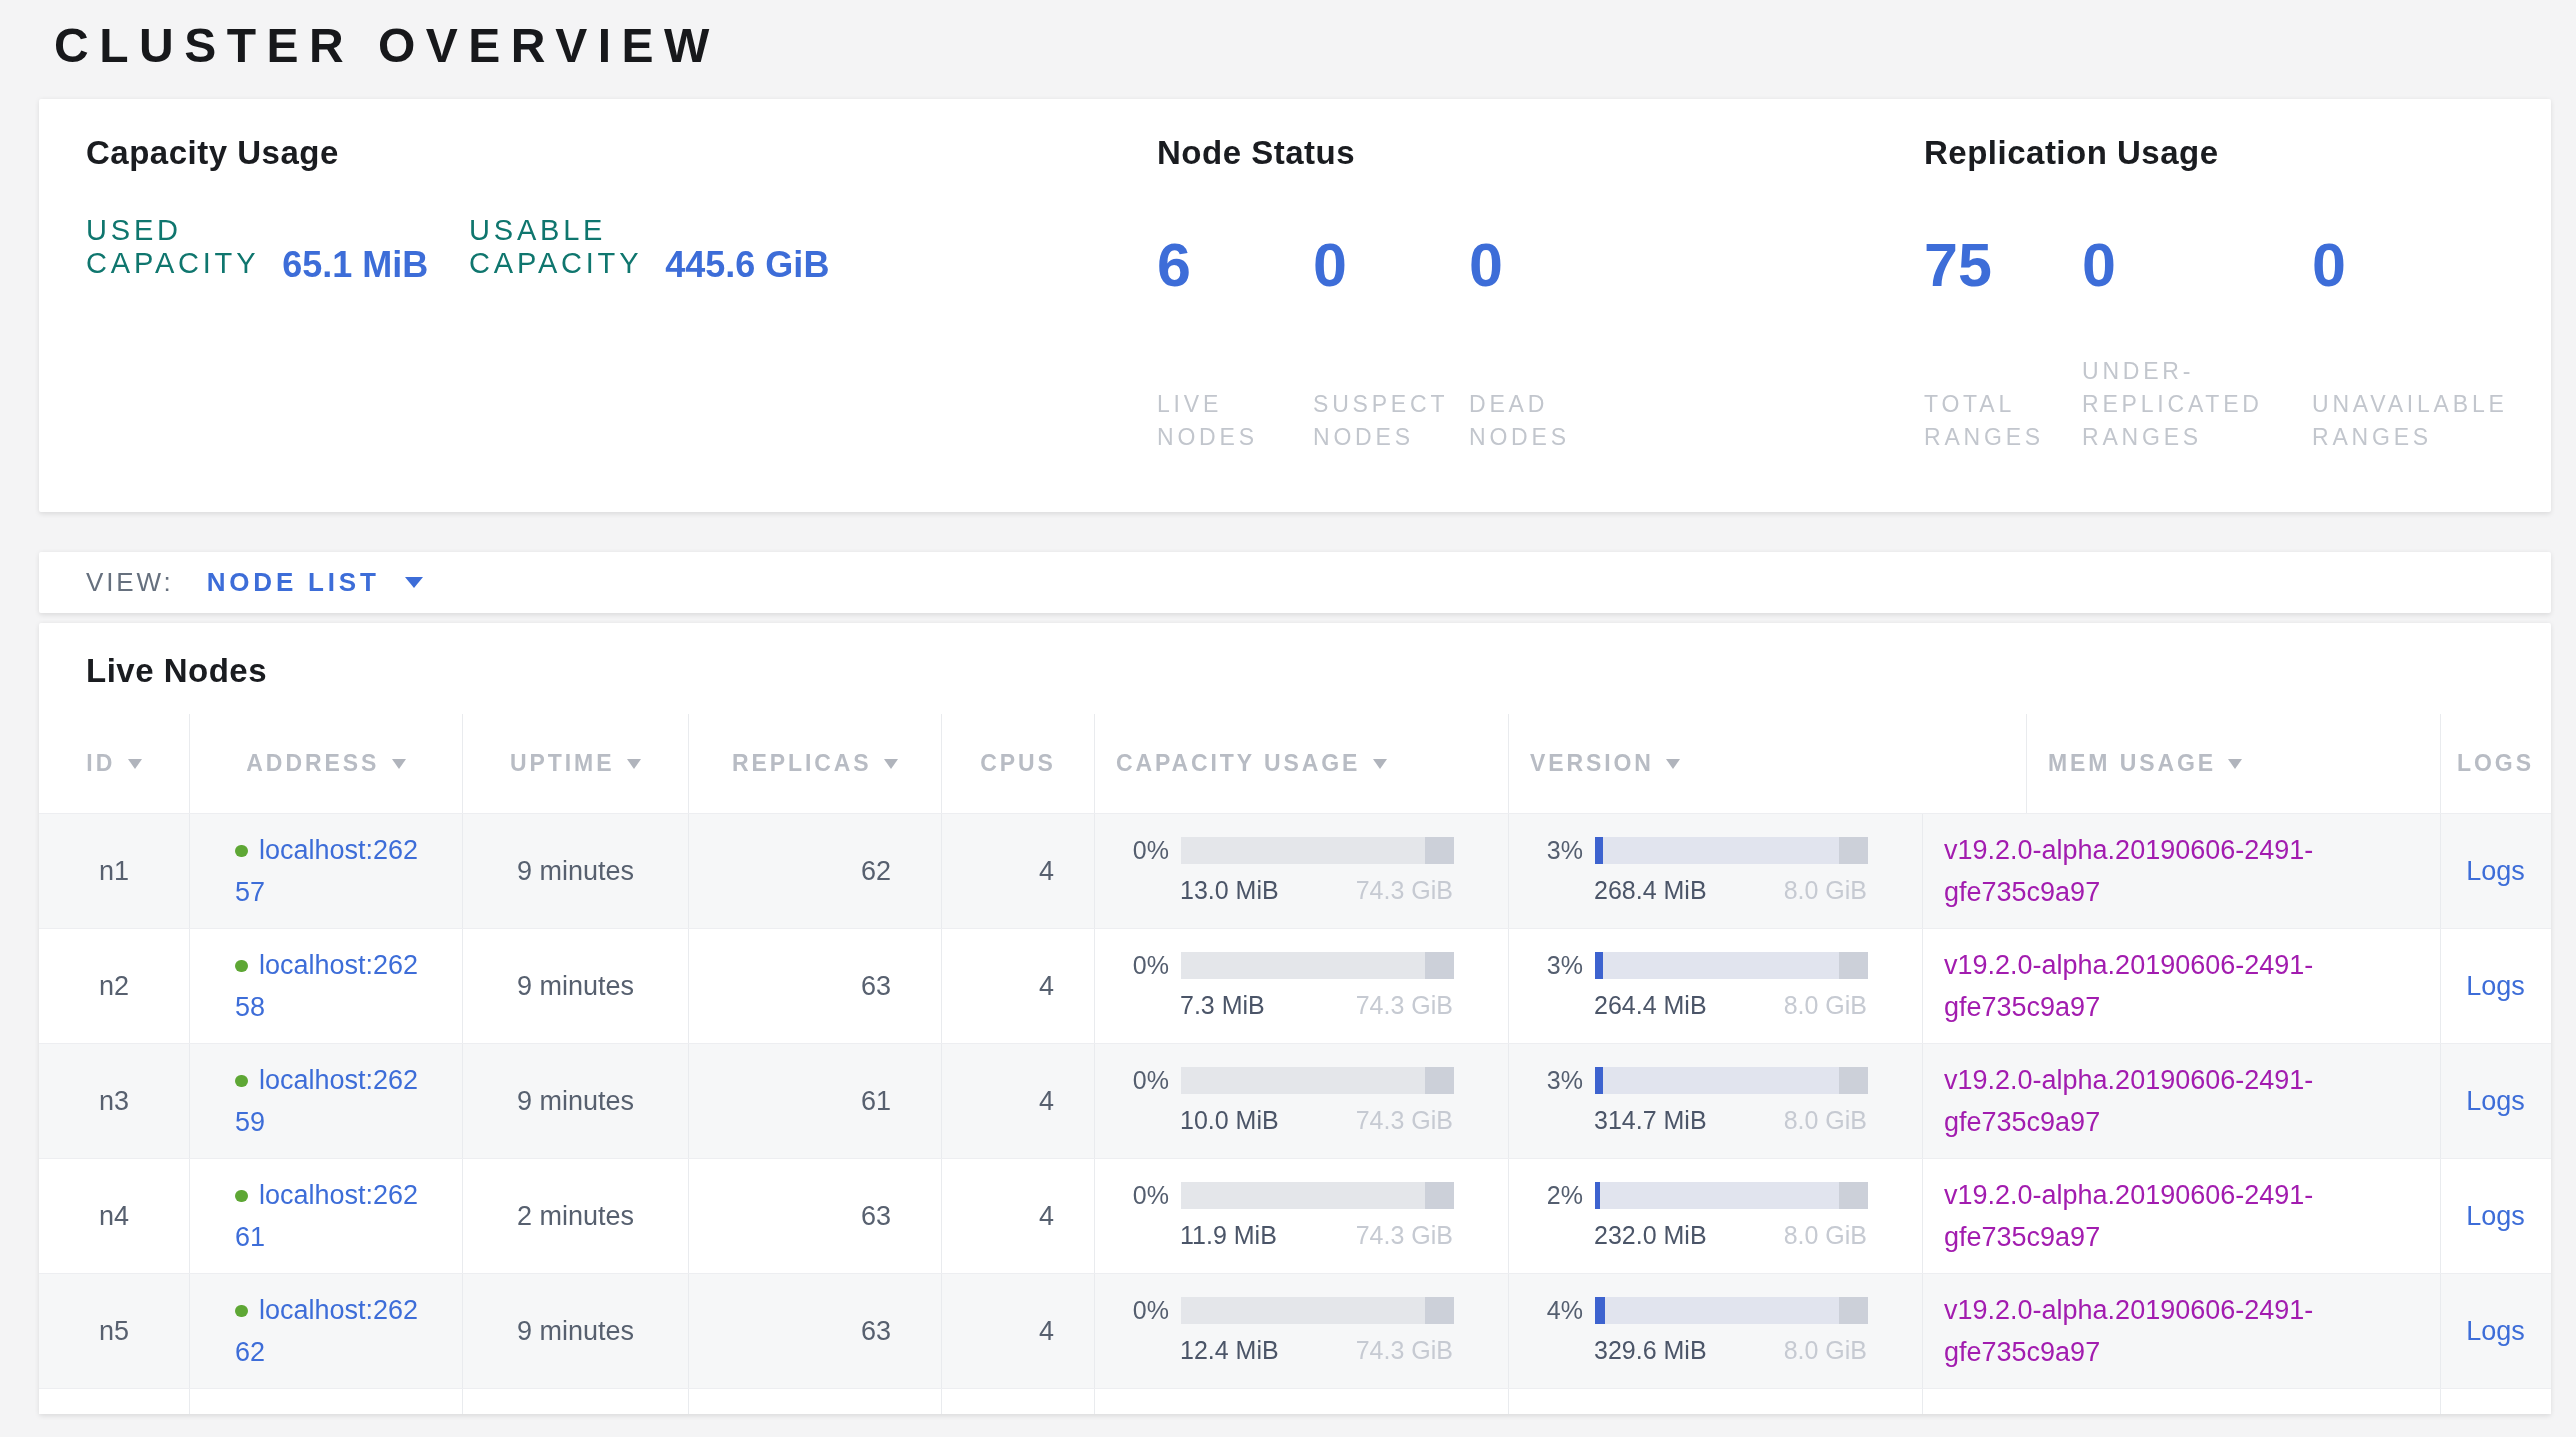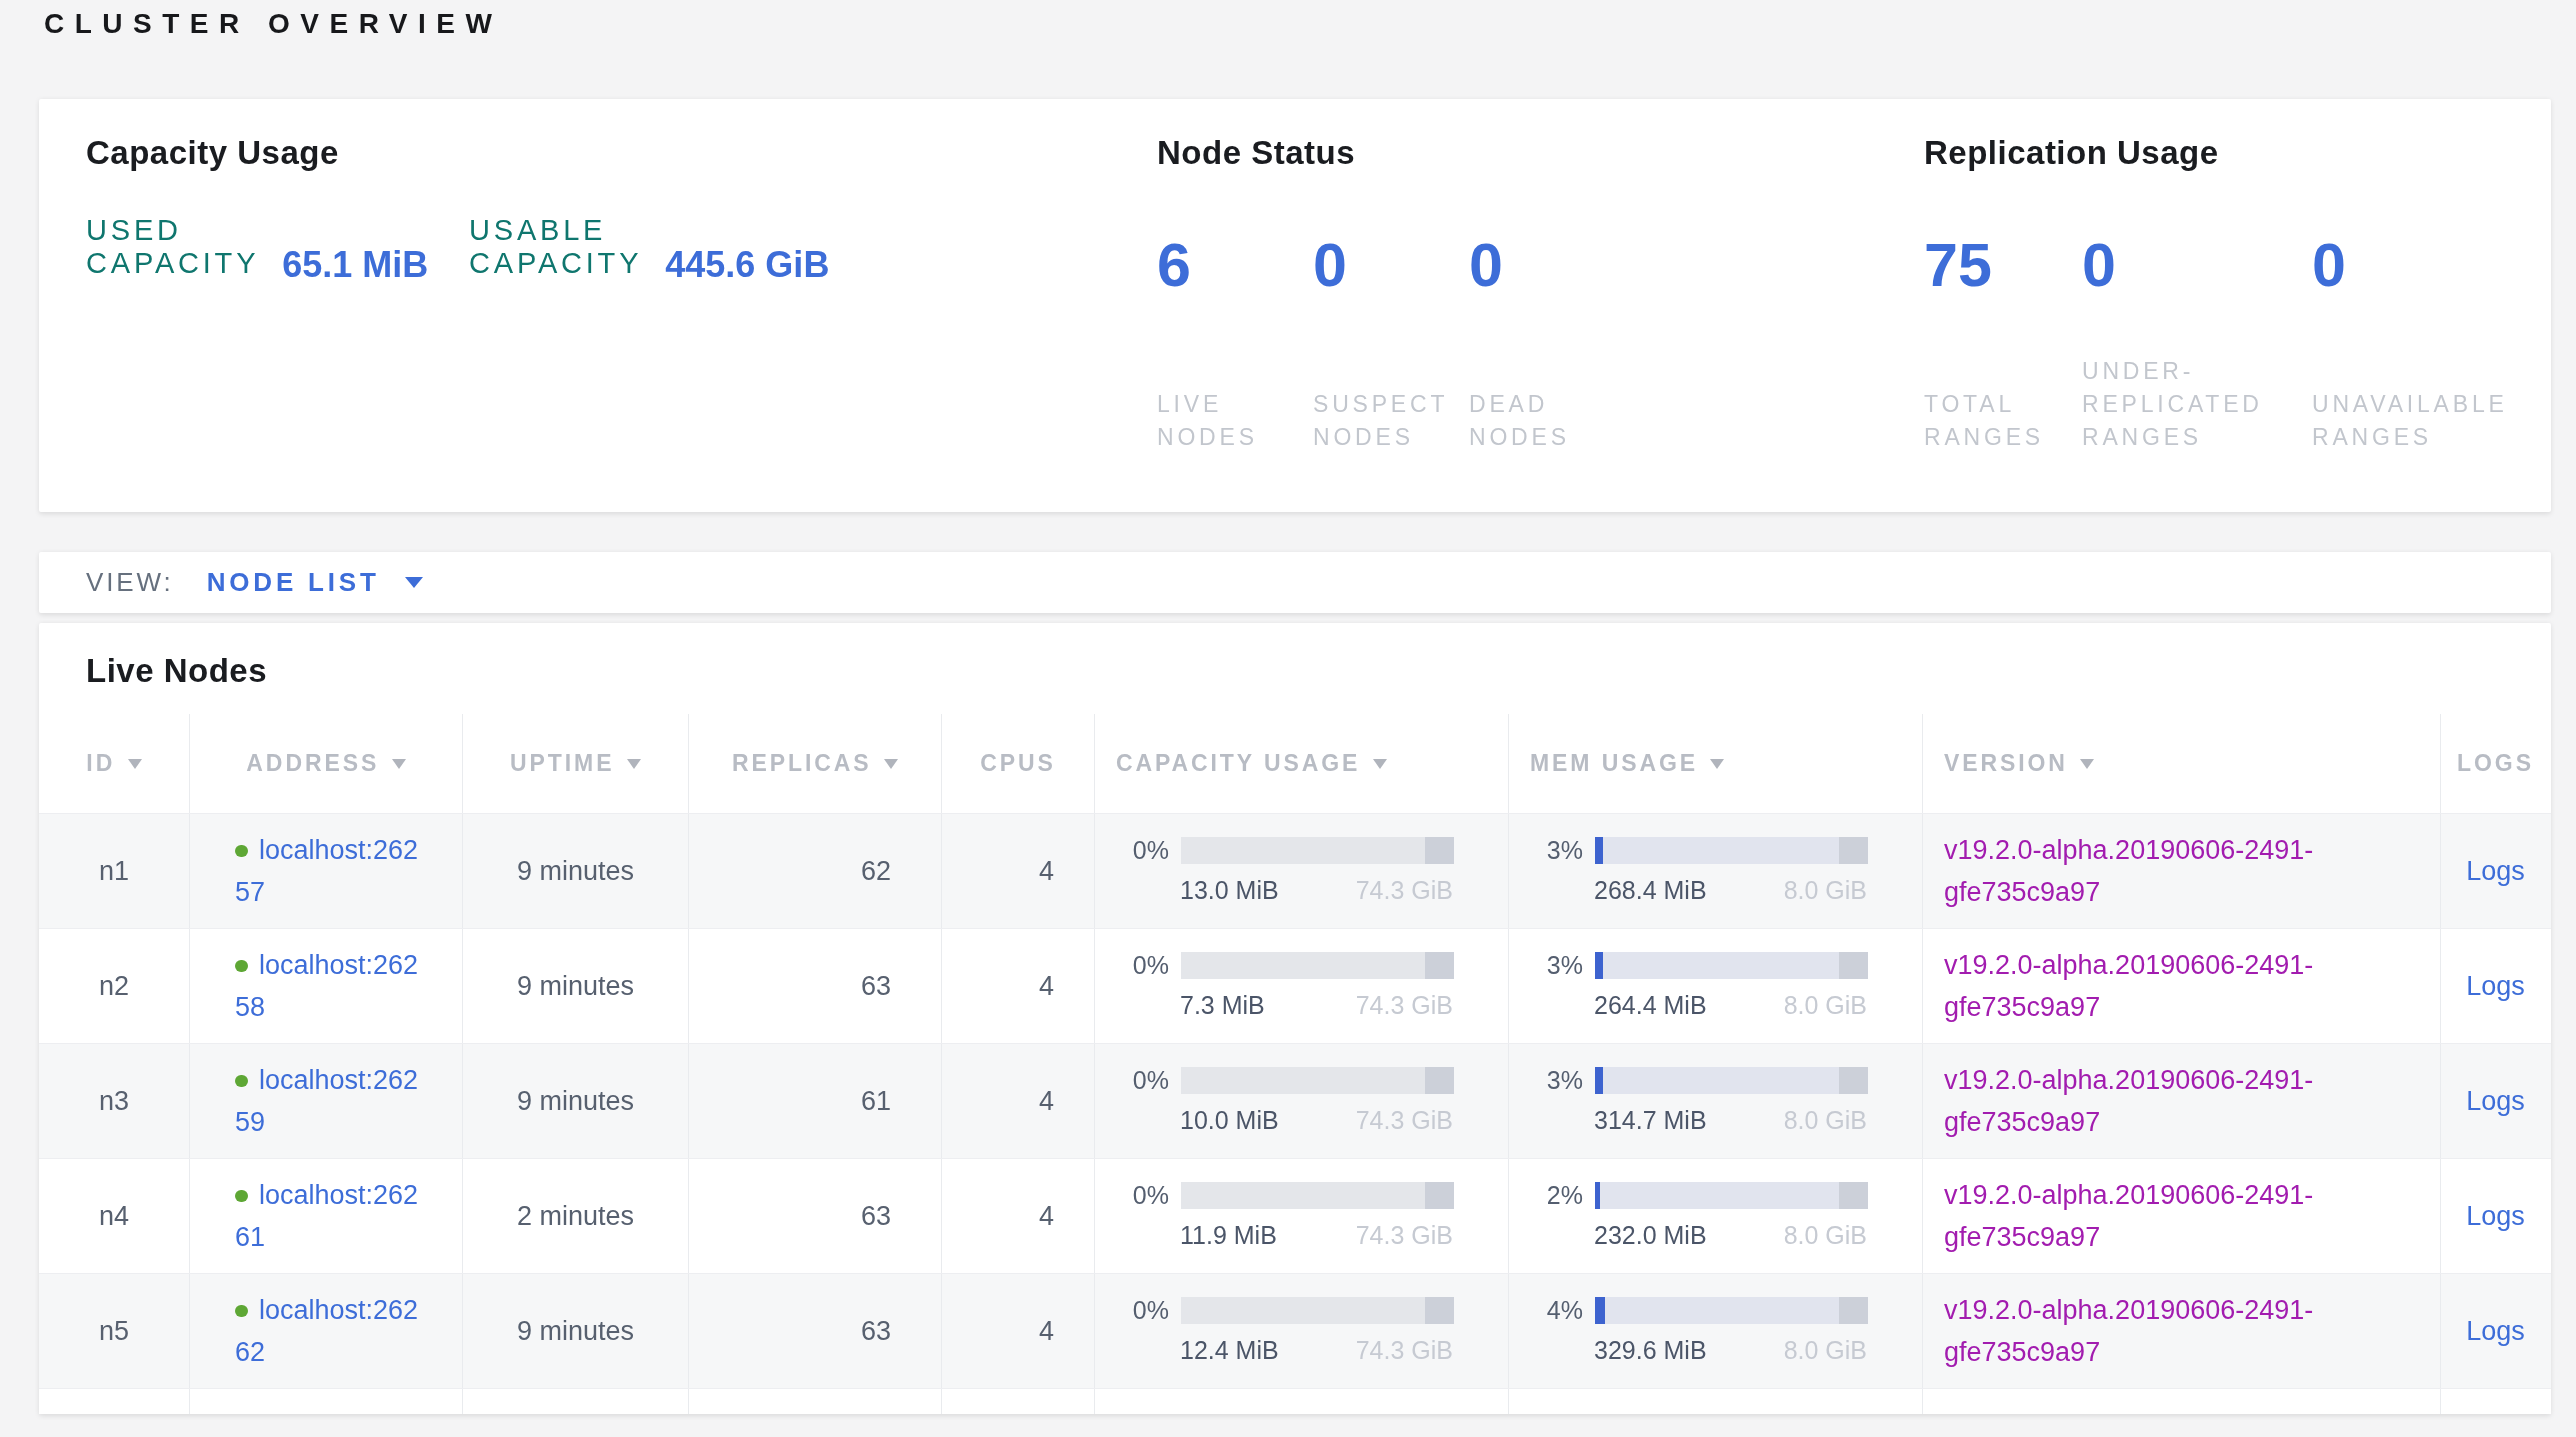--- a/index.html
+++ b/index.html
@@ -5,22 +5,22 @@
   * { box-sizing: border-box; }
   html,body { margin:0; padding:0; }
   body {
     width:2576px; height:1438px; overflow:hidden;
     background:#f4f4f5;
     font-family:"Liberation Sans", sans-serif;
   }
   .page { position:relative; width:2576px; height:1438px; }
 
   .page-title {
-    position:absolute; left:44px; top:7.7px; margin:0;
-    font-size:28px; font-weight:700; letter-spacing:10.5px; color:#17181b;
+    position:absolute; left:44px; top:7.7px; margin:10px;
+    font-size:48px; font-weight:700; letter-spacing:10.5px; color:#17181b;
   }
 
   .card {
     position:absolute; left:39px; width:2512px; background:#ffffff;
     border-radius:1.9px; box-shadow:0 1.9px 4.8px rgba(0,0,0,0.10);
   }
 
   
   .overview-card { top:99px; height:413px; }
   .section { position:absolute; top:35px; }
@@ -254,26 +254,26 @@
             <span>REPLICAS</span>
             <span class="sort-icon"></span>
           </div>
         <div class="th c5">
             <span>CPUS</span>
           </div>
         <div class="th c6">
             <span>CAPACITY USAGE</span>
             <span class="sort-icon"></span>
           </div>
+        <div class="th c8">
+            <span>VERSION</span>
+            <span class="sort-icon"></span>
+          </div>
         <div class="th c7">
             <span>MEM USAGE</span>
-            <span class="sort-icon"></span>
-          </div>
-        <div class="th c8">
-            <span>VERSION</span>
             <span class="sort-icon"></span>
           </div>
         <div class="th c9">
             <span>LOGS</span>
           </div>
       </div>
 
       <div class="tr row odd">
         <div class="td c1">n1</div>
         <div class="td c2">

